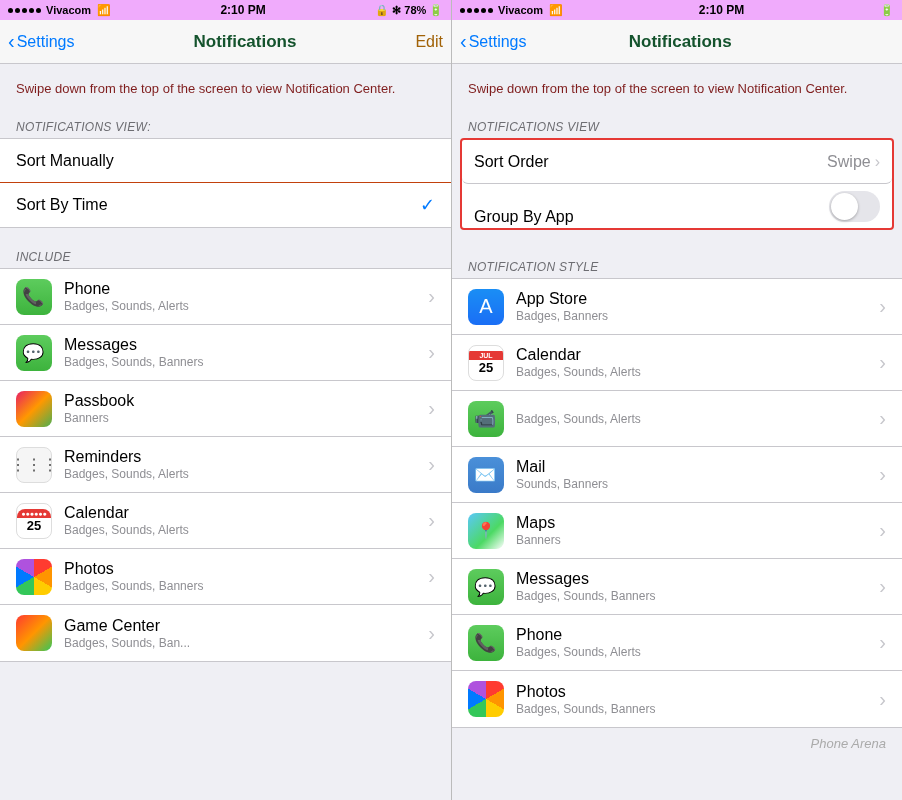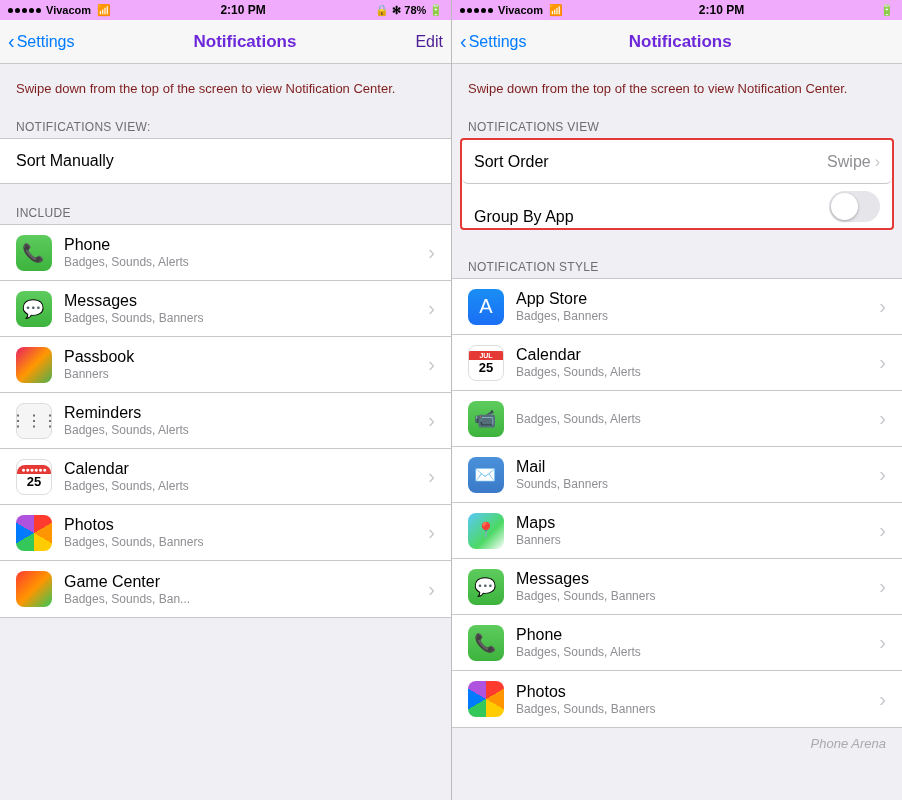--- a/index.html
+++ b/index.html
@@ -53,24 +53,24 @@
       display: flex;
       align-items: center;
       color: #007aff;
       font-size: 16px;
       cursor: pointer;
       gap: 2px;
     }
     .nav-title {
       font-size: 17px;
       font-weight: 600;
-      color: #6d28d9;
+      color: #14532d;
     }
     .nav-edit {
-      color: #4c1d95;
+      color: #a16207;
       font-size: 16px;
       cursor: pointer;
     }
 
     
     .content {
       flex: 1;
       overflow-y: auto;
       background: #efeff4;
     }
@@ -83,20 +83,21 @@
       line-height: 1.4;
     }
 
     .section-header {
       padding: 6px 16px 4px;
       font-size: 12px;
       font-weight: 400;
       color: #6d6d72;
       text-transform: uppercase;
       letter-spacing: 0.3px;
+      font-style: italic;
     }
 
     .list-group {
       background: white;
       border-top: 1px solid #c8c7cc;
       border-bottom: 1px solid #c8c7cc;
       margin-bottom: 0;
     }
 
     .list-item {
@@ -273,20 +274,24 @@
 
   <div class="content">
     <div class="description-section">Swipe down from the top of the screen to view Notification Center.</div>
 
     <div class="section-header">NOTIFICATIONS VIEW:</div>
 
     <div class="list-group">
       <div class="list-item">
         <span class="list-item-text">Sort Manually</span>
       </div>
+      <div class="list-item">
+        <span class="list-item-text">Sort By Time</span>
+        <span class="list-item-check">✓</span>
+      </div>
     </div>
 
     <div class="section-spacer"></div>
     <div class="section-header">INCLUDE</div>
 
     <div class="list-group">
 
       <div class="app-list-item">
         <div class="app-icon icon-phone">
           <span style="color:white; font-size:18px;">📞</span>

